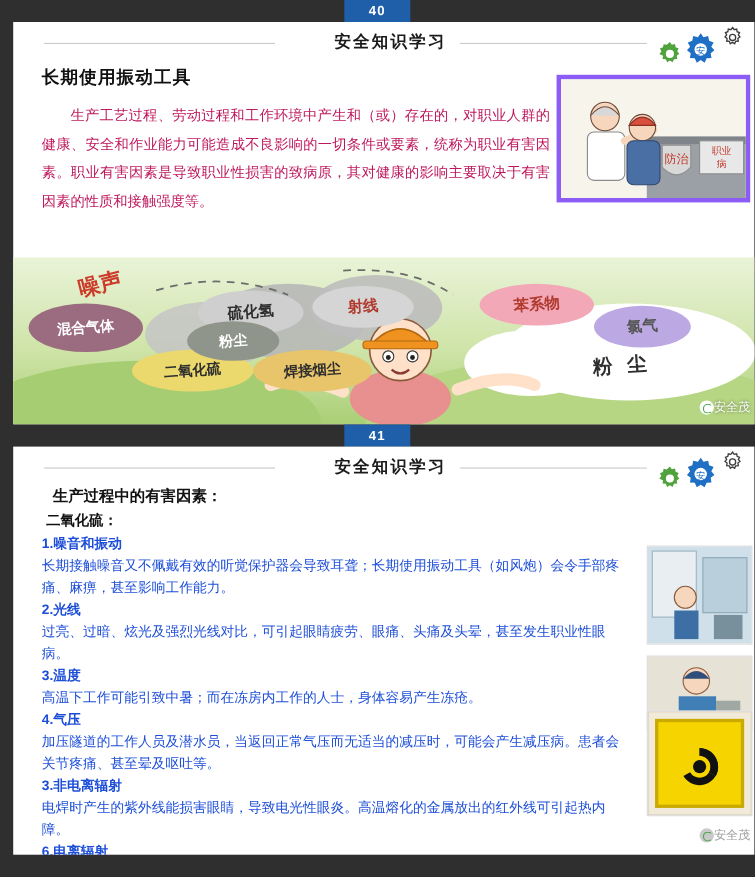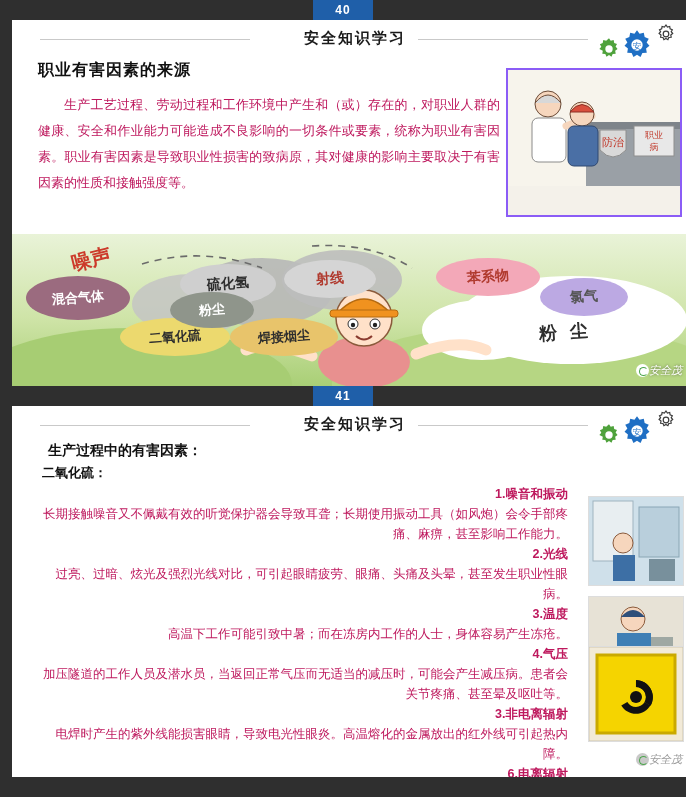--- a/index.html
+++ b/index.html
@@ -109,23 +109,23 @@
     text-indent: 26px;
     text-align: justify;
   }
 
   
   .cartoon1 {
     position: absolute;
     right: 16px;
     top: 48px;
     width: 176px;
-    height: 149px;
+    height: 116px;
     background: #f4f1ea;
-    border: 2px solid #8b5cf6;
+    border: 4px solid #8b5cf6;
     overflow: hidden;
   }
 
   
   .illus {
     position: absolute;
     left: 0;
     bottom: 0;
     width: 686px;
     height: 152px;
@@ -147,21 +147,20 @@
 
   
   .watermark {
     position: absolute;
     display: flex;
     align-items: center;
     gap: 0;
     font-size: 11px;
     color: #ffffff;
     text-shadow: 0 0 3px rgba(0,0,0,.55);
-    font-style: italic;
   }
   .wm-circle {
     width: 13px; height: 13px;
     border-radius: 50%;
     background: #ffffff;
     position: relative;
   }
   .wm-circle::after {
     content: "";
     position: absolute;
@@ -189,22 +188,21 @@
     font-weight: bold;
     color: #111111;
   }
   .s2-body {
     position: absolute;
     left: 26px;
     top: 78px;
     width: 530px;
     font-size: 12.5px;
     line-height: 20px;
-    color: #be185d;
-    text-align: right;
+    color: #1d4ed8;
   }
   .item-title { font-weight: bold; }
   .item-text  { display: block; }
 
   .s2-img {
     position: absolute;
     right: 14px;
     width: 96px;
     border: 1px solid #dddddd;
     background: #f2f2f2;
@@ -248,21 +246,21 @@
 
         <span class="gear" style="left:58px; top:0;">
           <svg width="24" height="24" viewBox="0 0 24 24">
             <path fill="none" stroke="#3b3b3b" stroke-width="1.2" d="M12 3l1.4 2 2.3-.5.4 2.3 2.2.9-1.1 2 1.5 1.8-1.9 1.5.4 2.3-2.4.2-.9 2.2-2-1.3-2 1.3-.9-2.2-2.4-.2.4-2.3-1.9-1.5 1.5-1.8-1.1-2 2.2-.9.4-2.3 2.3.5z"></path>
             <circle cx="12" cy="12" r="2.8" fill="none" stroke="#3b3b3b" stroke-width="1.2"></circle>
           </svg>
         </span>
       </div>
     </div>
 
-    <div class="s1-title">职业有害因素的来源</div>
+    <div class="s1-title">长期使用振动工具</div>
     <div class="s1-para">生产工艺过程、劳动过程和工作环境中产生和（或）存在的，对职业人群的健康、安全和作业能力可能造成不良影响的一切条件或要素，统称为职业有害因素。职业有害因素是导致职业性损害的致病原，其对健康的影响主要取决于有害因素的性质和接触强度等。</div>
 
     <div class="cartoon1">
       <svg width="176" height="116" viewBox="0 0 176 116">
         <rect x="0" y="0" width="176" height="116" fill="#f7f4ec"></rect>
 
         <rect x="78" y="58" width="98" height="58" fill="#9aa0a6"></rect>
         <rect x="78" y="52" width="98" height="7" fill="#7e848a"></rect>
 
         <path d="M92 60 L118 60 L118 80 Q105 94 92 80 Z" fill="#d9d9d9" stroke="#8e8e8e"></path>

